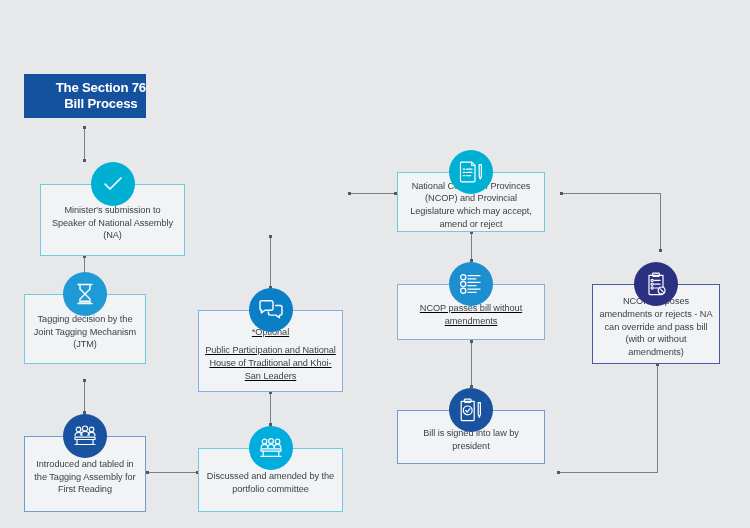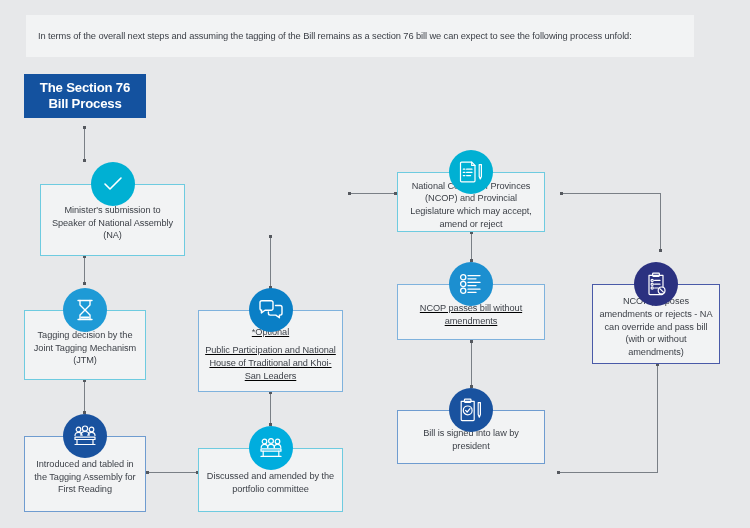--- a/index.html
+++ b/index.html
@@ -20,21 +20,21 @@
   }
   .intro span{
     font-size:9.3px;color:#3b3f46;padding:0 12px;letter-spacing:-0.1px;
     line-height:1.3;
   }
 
   
   .title-box{
     position:absolute;left:24px;top:74px;width:122px;height:44px;
     background:#14529f;
-    display:flex;align-items:center;justify-content:center;
+    display:flex;align-items:center;justify-content:flex-end;
     text-align:center;
   }
   .title-box span{
     color:#ffffff;font-size:13.2px;font-weight:bold;line-height:1.18;
     letter-spacing:-0.2px;
   }
 
   
   .node{position:absolute;box-sizing:border-box;}
   .node .nbox{
@@ -68,23 +68,20 @@
   .ln{position:absolute;background:#7a7f86;}
   .ln.h{height:1px;}
   .ln.v{width:1px;}
   .cap{position:absolute;width:3px;height:3px;background:#55585e;}
 </style>
 </head>
 <body>
 
 <div class="stage">
 
-  <div class="intro">
-    <span>In terms of the overall next steps and assuming the tagging of the Bill remains as a section 76 bill we can expect to see the following process unfold:</span>
-  </div>
 
   <div class="title-box">
     <span>
       <span>The Section 76</span><br>
       <span>Bill Process</span>
     </span>
   </div>
 
   <div class="ln v" style="left:84px;top:127px;height:34px;"></div>
   <div class="cap" style="left:83px;top:126px;"></div>
@@ -136,21 +133,21 @@
     <div class="nbox">
       <div class="ntext">Minister's submission to Speaker of National Assembly (NA)</div>
     </div>
     <div class="circle" style="background:#00b0d3;">
       <svg width="24" height="24" viewBox="0 0 24 24" fill="none" stroke="#ffffff" stroke-width="1.6" stroke-linecap="round" stroke-linejoin="round">
           <polyline points="4,12 9,17 20,6"></polyline>
         </svg>
     </div>
   </div>
 
-  <div class="node b-cyan" style="left:24px;top:288px;width:122px;height:92px;">
+  <div class="node b-cyan" style="left:24px;top:272px;width:122px;height:92px;">
     <div class="nbox">
       <div class="ntext">Tagging decision by the Joint Tagging Mechanism (JTM)</div>
     </div>
     <div class="circle" style="background:#1e9ad6;">
       <svg width="22" height="24" viewBox="0 0 22 24" fill="none" stroke="#ffffff" stroke-width="1.4" stroke-linecap="round" stroke-linejoin="round">
         <line x1="4" y1="2.5" x2="18" y2="2.5"></line>
         <line x1="4" y1="21.5" x2="18" y2="21.5"></line>
         <path d="M6 2.5 L6 7 L11 12 L16 7 L16 2.5"></path>
         <path d="M6 21.5 L6 17 L11 12 L16 17 L16 21.5"></path>
         <path d="M7.5 19.5 L14.5 19.5" stroke-width="2.2"></path>

